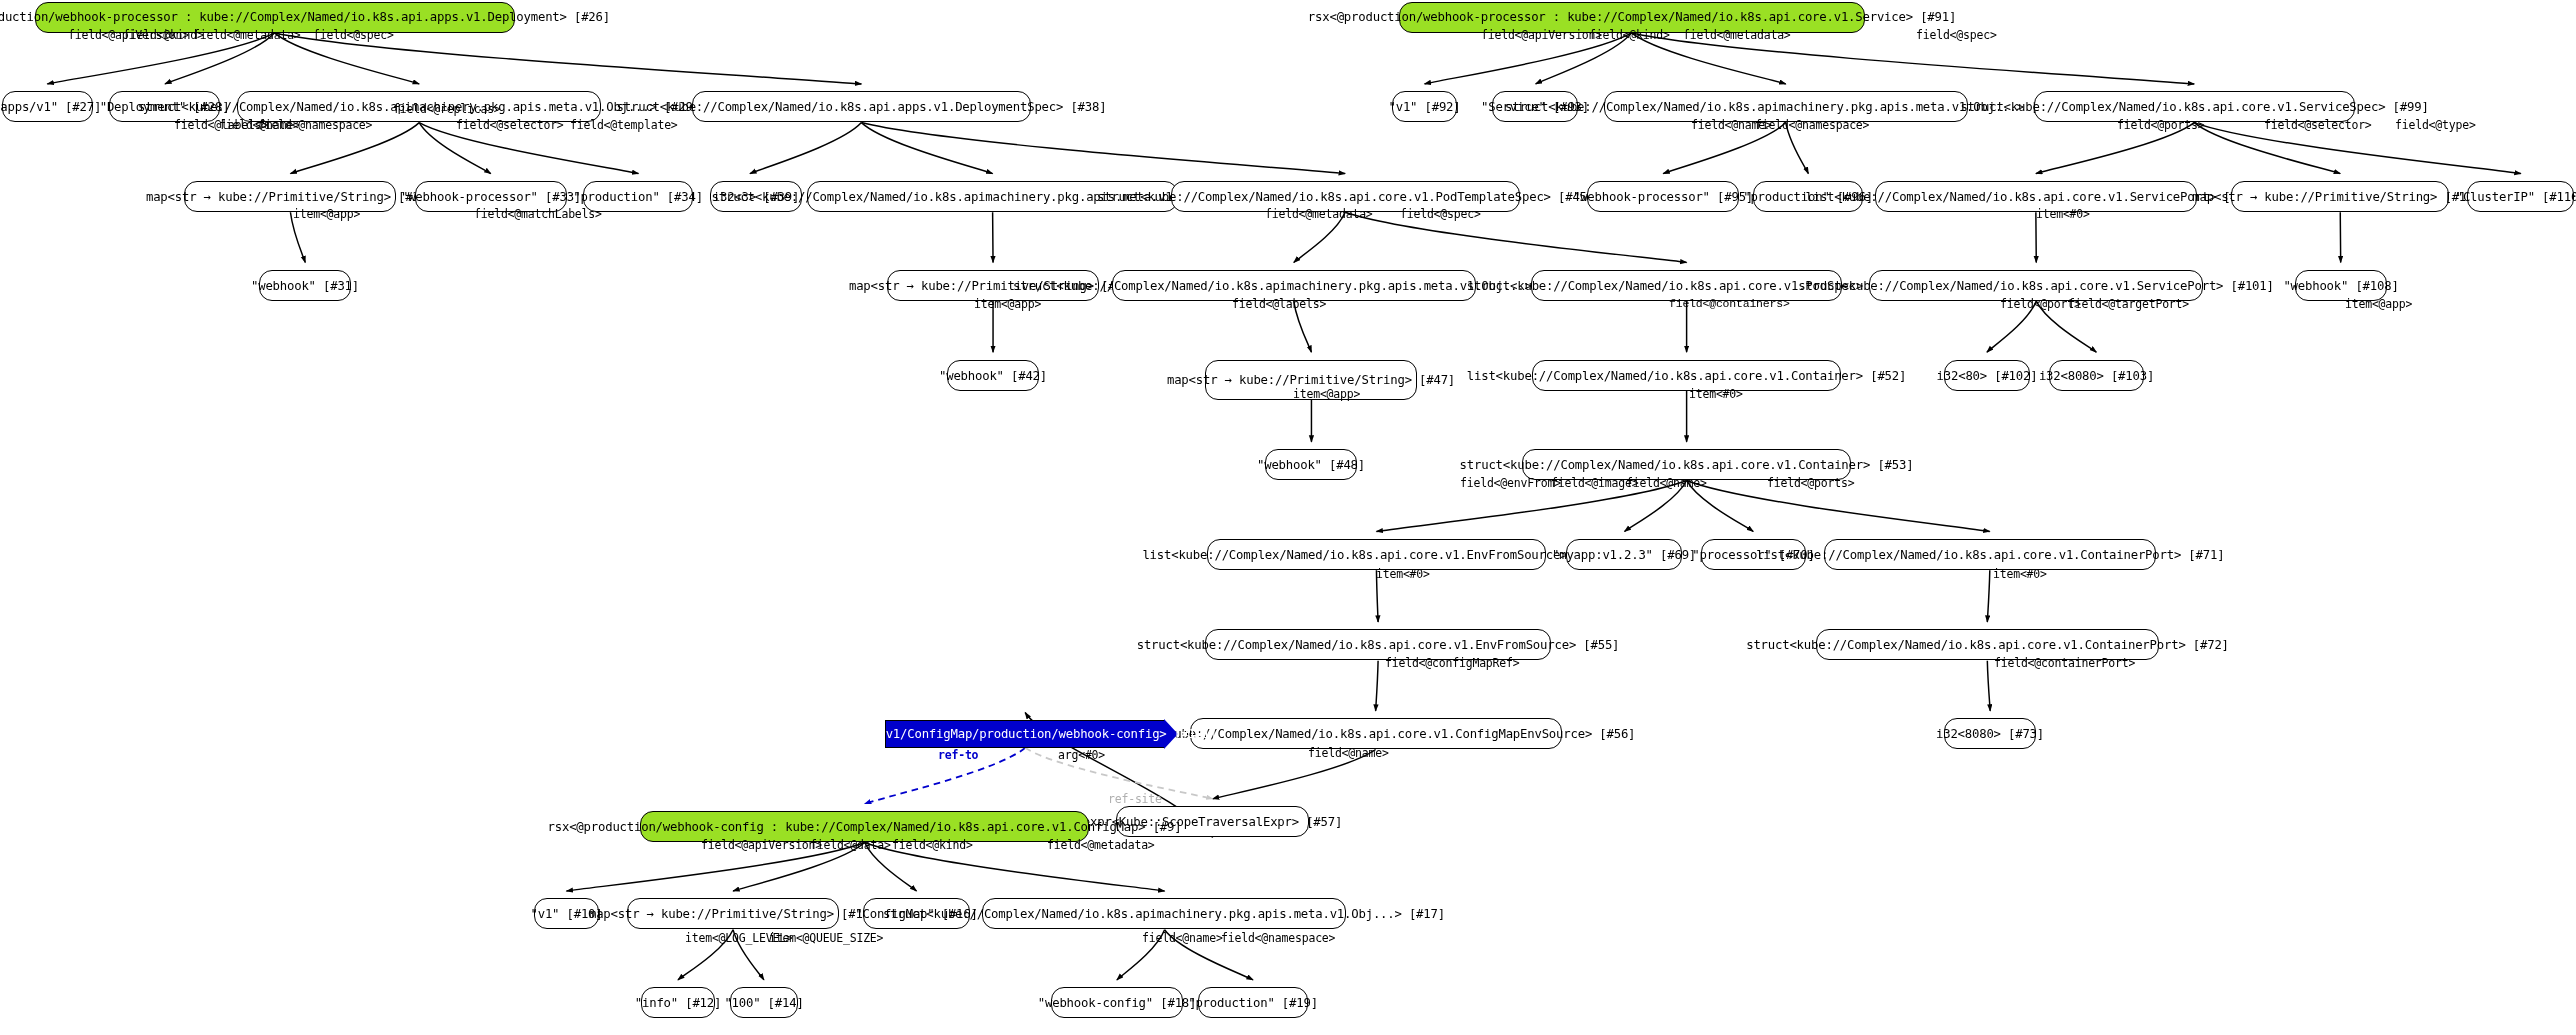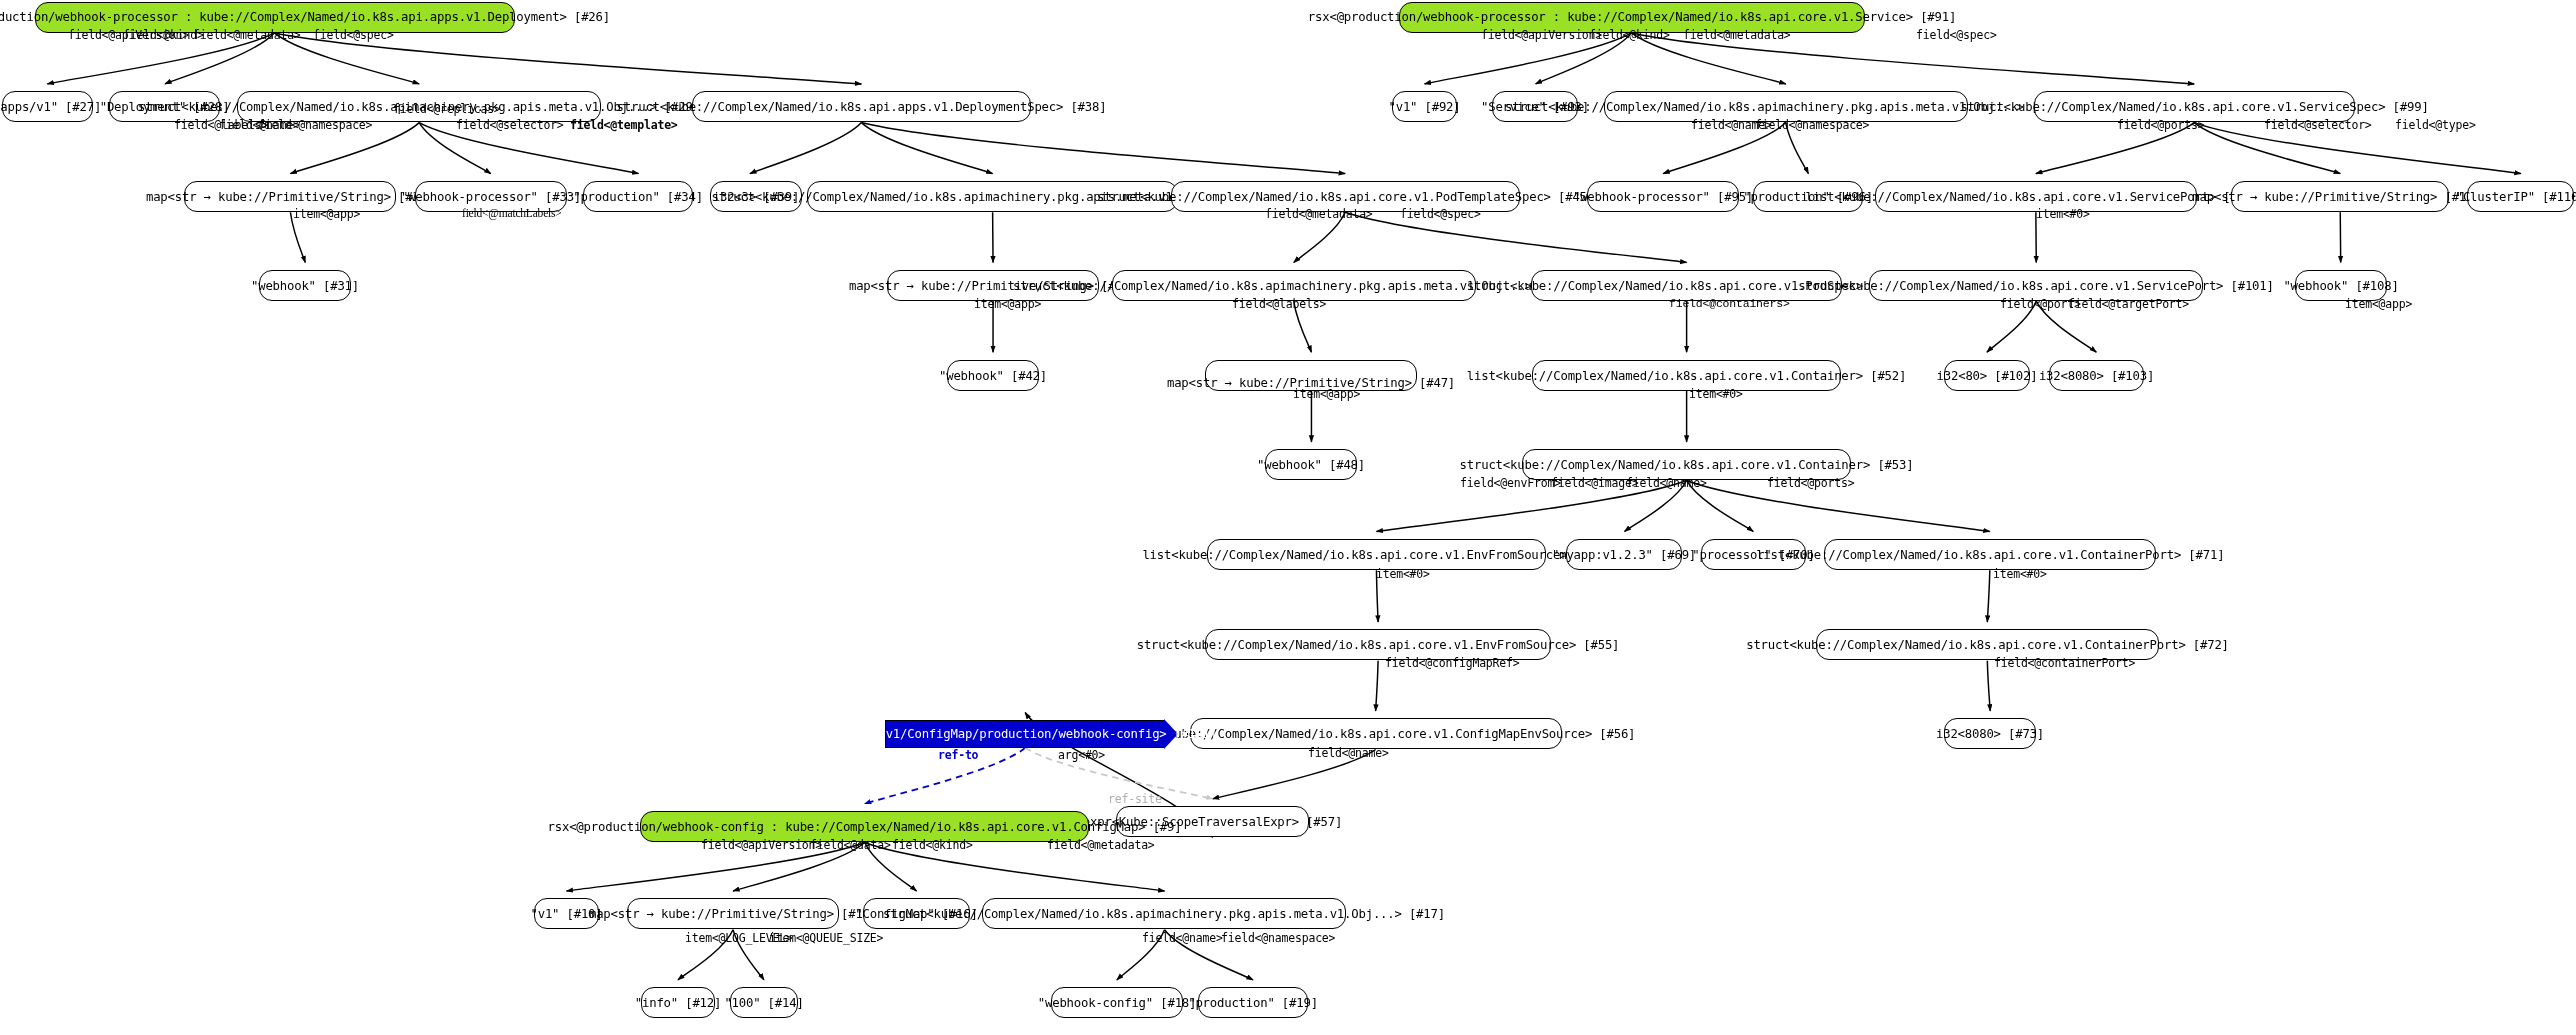--- a/index.html
+++ b/index.html
@@ -133,21 +133,21 @@
       </div>
       <div class="node plain" style="left: 947px; top: 360px; width: 92px; height: 31px;">
         <span class="reftext">"webhook" [#42]</span>
       </div>
       <div class="node plain" style="left: 1171px; top: 181px; width: 349px; height: 31px;">
         <span class="reftext">struct&lt;kube://Complex/Named/io.k8s.api.core.v1.PodTemplateSpec&gt; [#45]</span>
       </div>
       <div class="node plain" style="left: 1112px; top: 270px; width: 364px; height: 31px;">
         <span class="reftext">struct&lt;kube://Complex/Named/io.k8s.apimachinery.pkg.apis.meta.v1.Obj...&gt; [#46]</span>
       </div>
-      <div class="node plain" style="left: 1205px; top: 360px; width: 212px; height: 31px; align-items: flex-end;">
+      <div class="node plain" style="left: 1205px; top: 360px; width: 212px; height: 40px;">
         <span class="reftext">map&lt;str → kube://Primitive/String&gt; [#47]</span>
       </div>
       <div class="node plain" style="left: 1265px; top: 449px; width: 92px; height: 31px;">
         <span class="reftext">"webhook" [#48]</span>
       </div>
       <div class="node plain" style="left: 1531px; top: 270px; width: 311px; height: 31px;">
         <span class="reftext">struct&lt;kube://Complex/Named/io.k8s.api.core.v1.PodSpec&gt; [#51]</span>
       </div>
       <div class="node plain" style="left: 1532px; top: 360px; width: 309px; height: 31px;">
         <span class="reftext">list&lt;kube://Complex/Named/io.k8s.api.core.v1.Container&gt; [#52]</span>
@@ -259,22 +259,22 @@
       <div class="edge-label" style="left: 68px; top: 28px;">field&lt;@apiVersion&gt;</div>
       <div class="edge-label" style="left: 123px; top: 28px;">field&lt;@kind&gt;</div>
       <div class="edge-label" style="left: 193px; top: 28px;">field&lt;@metadata&gt;</div>
       <div class="edge-label" style="left: 313px; top: 28px;">field&lt;@spec&gt;</div>
       <div class="edge-label" style="left: 174px; top: 118px;">field&lt;@labels&gt;</div>
       <div class="edge-label" style="left: 219px; top: 118px;">field&lt;@name&gt;</div>
       <div class="edge-label" style="left: 258px; top: 118px;">field&lt;@namespace&gt;</div>
       <div class="edge-label" style="left: 293px; top: 207px;">item&lt;@app&gt;</div>
       <div class="edge-label" style="left: 393px; top: 102px;">field&lt;@replicas&gt;</div>
       <div class="edge-label" style="left: 456px; top: 118px;">field&lt;@selector&gt;</div>
-      <div class="edge-label" style="left: 570px; top: 118px; font-weight: bold;">field&lt;@template&gt;</div>
-      <div class="edge-label" style="left: 462px; top: 207px; font-family: Liberation Serif, serif;">field&lt;@matchLabels&gt;</div>
+      <div class="edge-label" style="left: 570px; top: 118px;">field&lt;@template&gt;</div>
+      <div class="edge-label" style="left: 474px; top: 207px;">field&lt;@matchLabels&gt;</div>
       <div class="edge-label" style="left: 974px; top: 297px;">item&lt;@app&gt;</div>
       <div class="edge-label" style="left: 1265px; top: 207px;">field&lt;@metadata&gt;</div>
       <div class="edge-label" style="left: 1400px; top: 207px;">field&lt;@spec&gt;</div>
       <div class="edge-label" style="left: 1232px; top: 297px;">field&lt;@labels&gt;</div>
       <div class="edge-label" style="left: 1293px; top: 387px;">item&lt;@app&gt;</div>
       <div class="edge-label" style="left: 1669px; top: 297px; font-family: Liberation Mono, monospace;">field&lt;@containers&gt;</div>
       <div class="edge-label" style="left: 1689px; top: 387px;">item&lt;#0&gt;</div>
       <div class="edge-label" style="left: 1460px; top: 476px;">field&lt;@envFrom&gt;</div>
       <div class="edge-label" style="left: 1551px; top: 476px;">field&lt;@image&gt;</div>
       <div class="edge-label" style="left: 1626px; top: 476px;">field&lt;@name&gt;</div>

